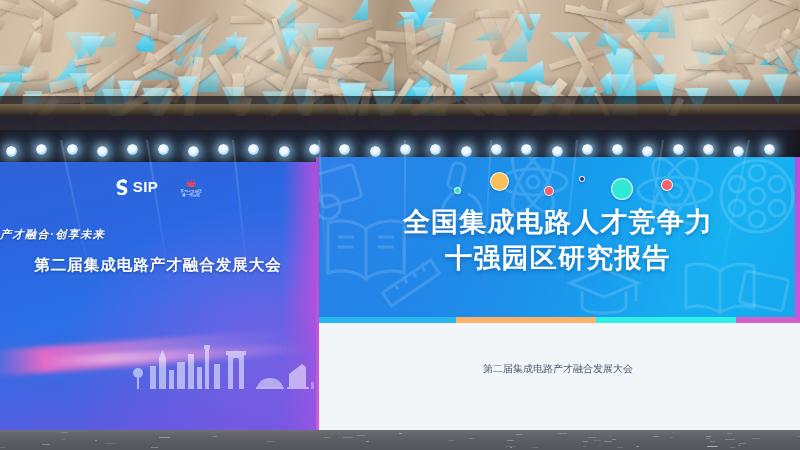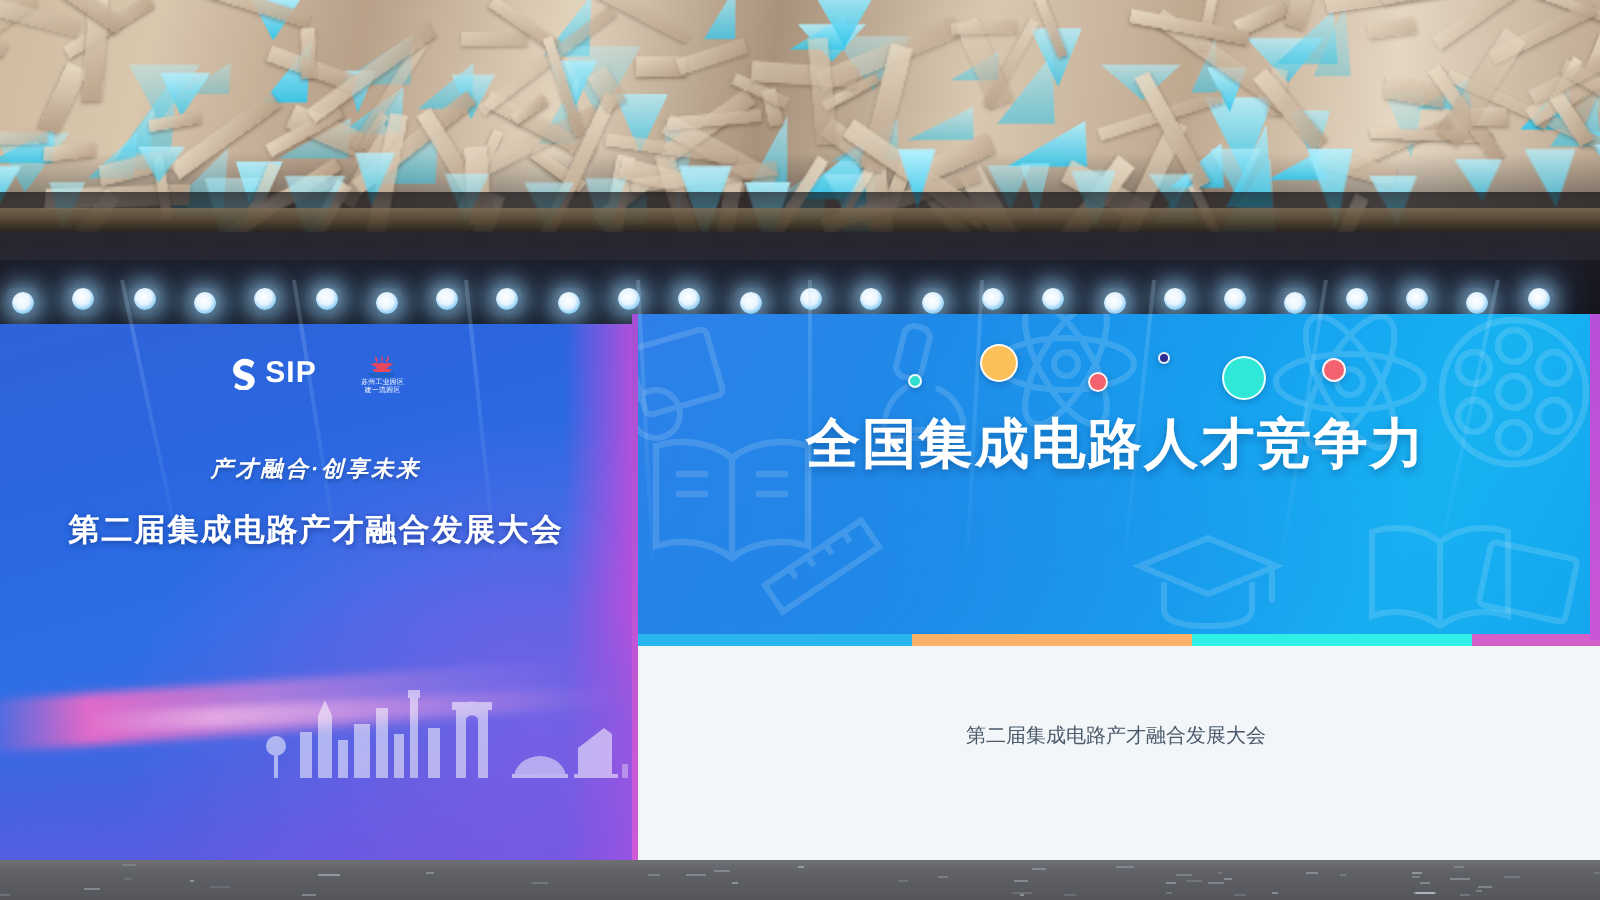--- a/index.html
+++ b/index.html
@@ -82,21 +82,21 @@
   .sip-logo { display:flex; align-items:center; gap:3px; }
   .sip-mark {
     width:16px; height:17px; position:relative;
   }
   .sip-text { color:#fff; font-size:15px; font-weight:bold; letter-spacing:0.5px; }
   .second-logo { display:flex; flex-direction:column; align-items:center; gap:1px; }
   .sl-mark { width:22px; height:12px; position:relative; }
   .sl-text { font-size:3.4px; color:#fff; line-height:1.25; text-align:center; letter-spacing:.2px; }
 
   .ls-slogan {
-    position:absolute; left:0; top:65px; width:100%; text-align:center;
+    position:absolute; left:0; top:65px; width:100%; 
     color:#ffffff; font-size:11px; font-weight:bold;
     font-style:italic; letter-spacing:1.5px;
     text-shadow:0 1px 2px rgba(0,0,0,.3);
   }
   .ls-title {
     position:absolute; left:0; top:93px; width:100%; text-align:center;
     color:#ffffff; font-size:15.5px; font-weight:bold; letter-spacing:1px;
     text-shadow:0 1px 3px rgba(0,20,80,.45);
   }
 
@@ -588,20 +588,21 @@
           <span class="dot" style="width: 7px; height: 7px; left: 138px; top: 22px; background: rgb(47, 224, 207);"></span>
           <span class="dot" style="width: 19px; height: 19px; left: 174px; top: 7px; background: rgb(251, 192, 90);"></span>
           <span class="dot" style="width: 10px; height: 10px; left: 228px; top: 21px; background: rgb(244, 98, 111);"></span>
           <span class="dot" style="width: 6px; height: 6px; left: 263px; top: 11px; background: rgb(43, 47, 143);"></span>
           <span class="dot" style="width: 22px; height: 22px; left: 295px; top: 13px; background: rgb(47, 232, 216);"></span>
           <span class="dot" style="width: 12px; height: 12px; left: 345px; top: 14px; background: rgb(244, 98, 111);"></span>
         </div>
 
       <div class="ms-title">
         <div>全国集成电路人才竞争力</div>
+        <div>十强园区研究报告</div>
       </div>
     </div>
 
     <div class="ms-bar" id="colorBar">
         <i style="flex: 1.35 1 0%; background: rgb(41, 182, 240);"></i>
         <i style="flex: 1.35 1 0%; background: rgb(251, 178, 103);"></i>
         <i style="flex: 1.35 1 0%; background: rgb(46, 240, 230);"></i>
         <i style="flex: 0.62 1 0%; background: rgb(211, 95, 203);"></i>
       </div>
 

